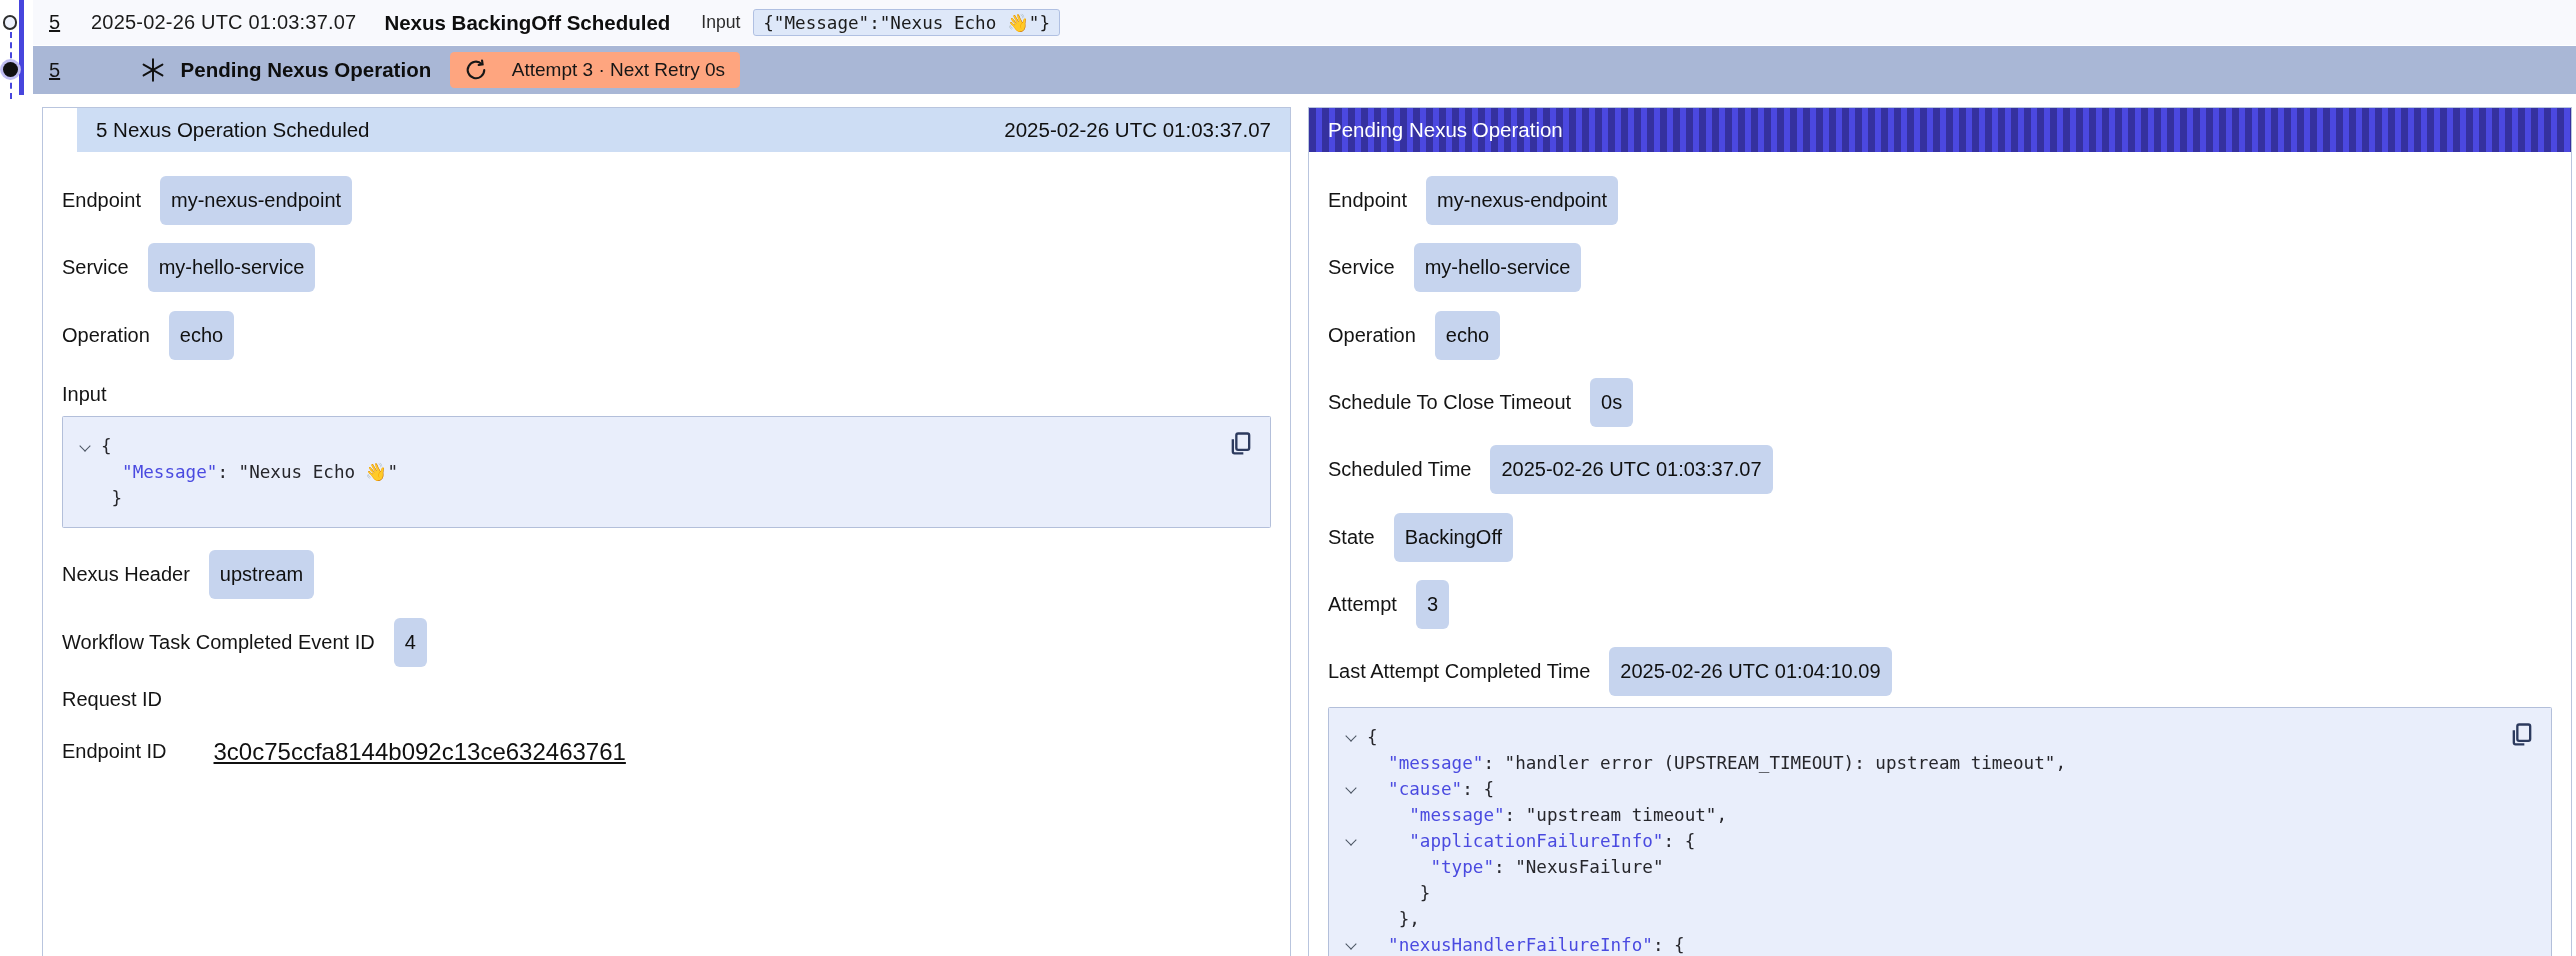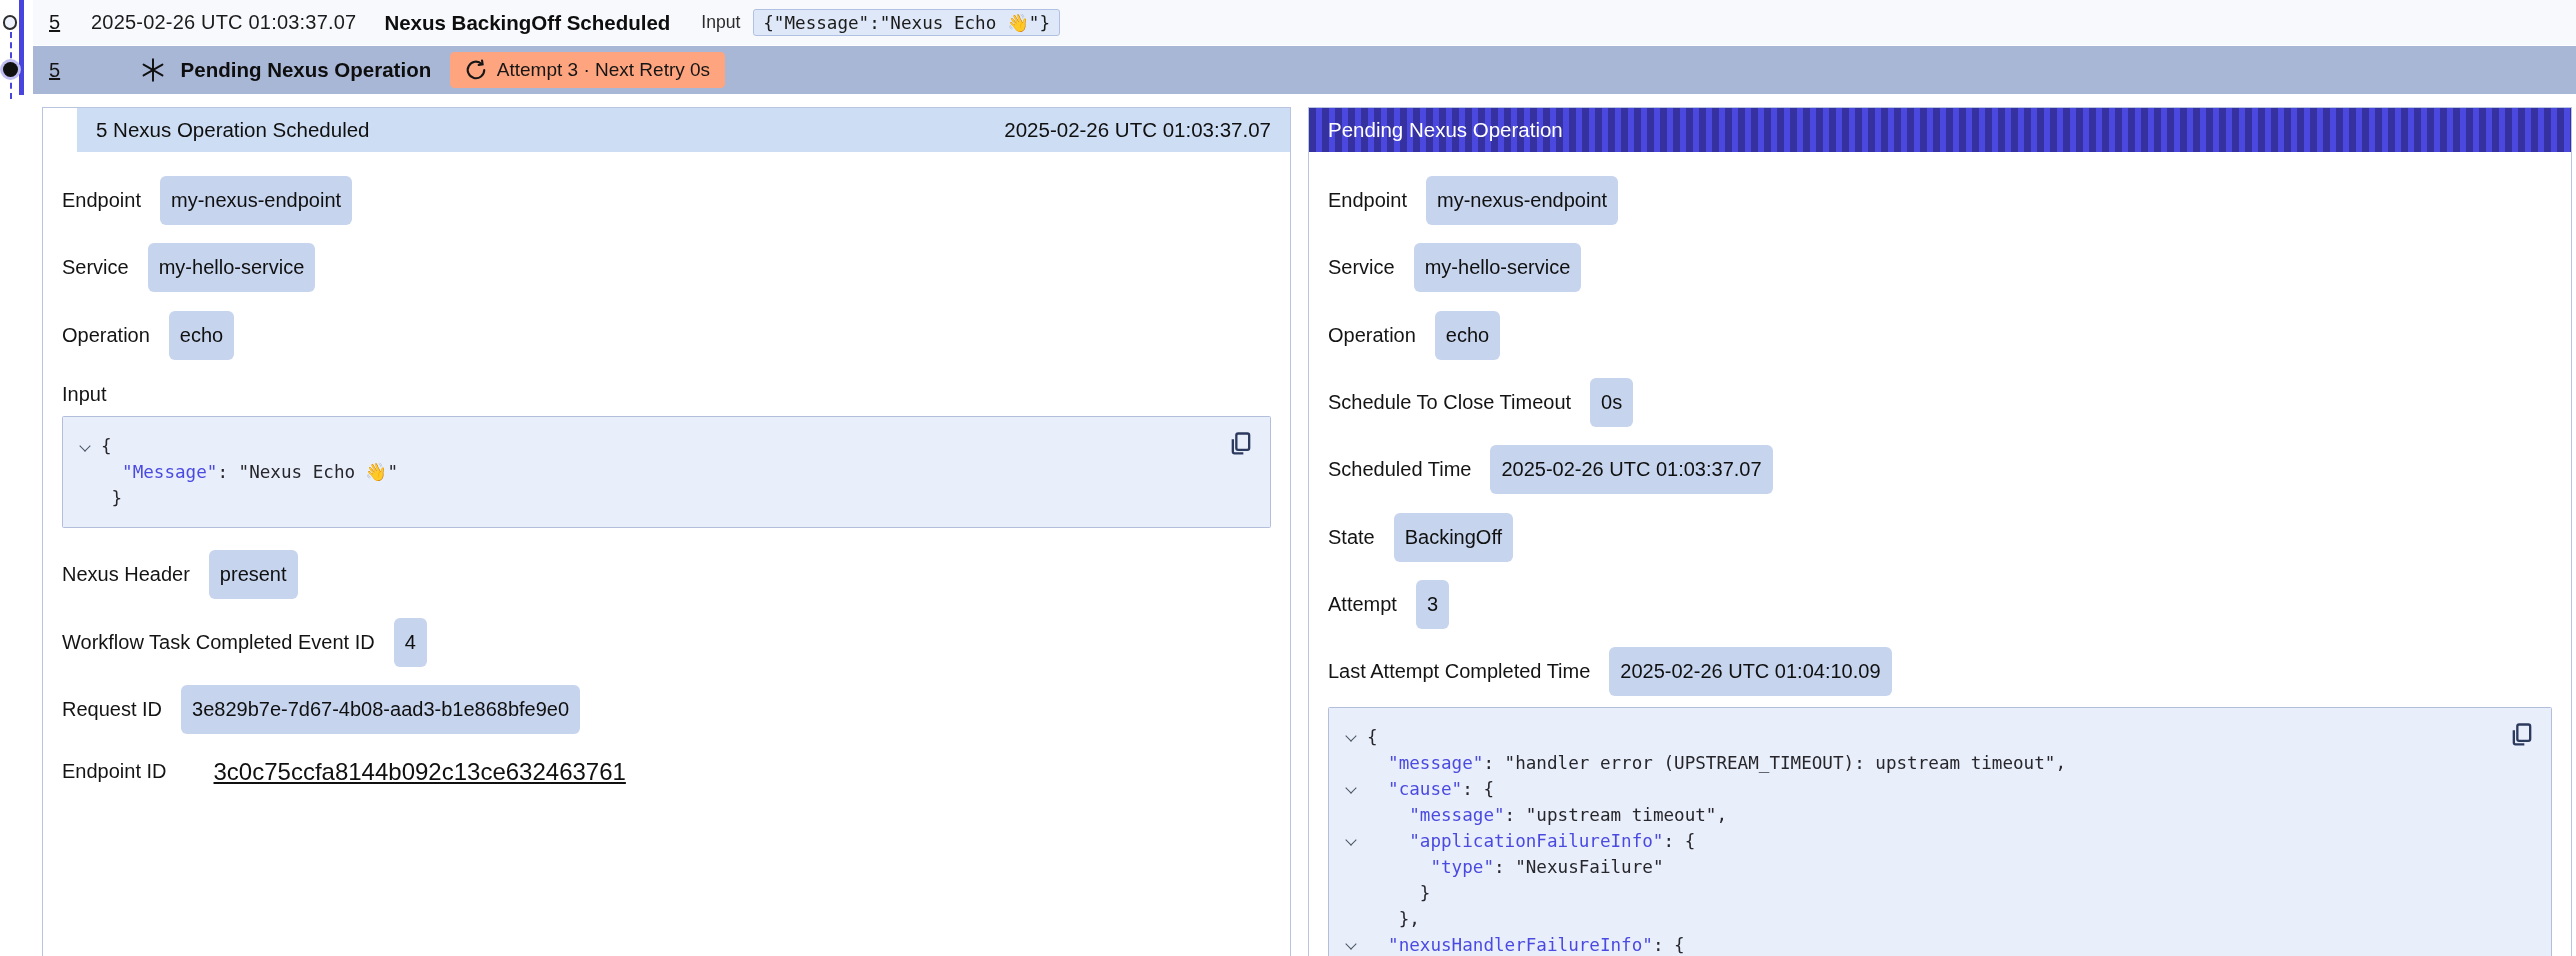--- a/index.html
+++ b/index.html
@@ -31,21 +31,21 @@
   .ev-time { font-size:20px; color:#1b1b1b; margin-left:13px; letter-spacing:0.2px; }
   .ev-title { font-size:20.5px; font-weight:700; margin-left:28px; color:#0e0e0e; }
   .ev-input-label { font-size:17.6px; color:#2c2c2c; margin-left:31px; }
   .ev-chip {
     margin-left:13px; font-family:"DejaVu Sans Mono", monospace; font-size:17.6px; color:#1b1b1b;
     background:#dee8f9; border:1.5px solid #b0c0e2; border-radius:2.9px; padding:2.9px 8.8px;
   }
   .ev2-icon { margin-left:62px; flex:none; display:flex; align-items:center; }
   .ev2-title { font-size:20.5px; font-weight:700; margin-left:14.6px; color:#0e0e0e; }
   .retry-badge {
-    margin-left:19px; display:flex; align-items:center; gap:10px;
+    margin-left:19px; display:flex; align-items:center; gap:25px;
     background:#fea57f; border-radius:4.4px; padding:6.6px 14.6px; font-size:19px; color:#161616; cursor:pointer;
   }
 
   
   .panel { position:absolute; top:107px; height:893px; background:#fff; border:1.5px solid #b9c5de; border-bottom:none; }
   .panel-left  { left:42px;  width:1249px; }
   .panel-right { left:1308px; width:1264px; }
   .panel-header {
     height:44px; display:flex; align-items:center; justify-content:space-between;
     padding:0 19px; font-size:20.5px; font-weight:500;
@@ -161,29 +161,28 @@
             <span class="code-content" style="padding-left: 2ch;"><span class="json-key">"Message"</span><span class="json-rest">: "Nexus Echo 👋"</span></span>
           </div>
           <div class="code-line">
             <span class="code-gutter"></span>
             <span class="code-content" style="padding-left: 1ch;"><span class="json-rest">}</span></span>
           </div>
         </div>
 
       <div class="field-row" style="margin-top:22px;">
         <span class="field-label">Nexus Header</span>
-        <span class="badge">present</span>
+        <span class="badge">upstream</span>
       </div>
       <div class="field-row">
         <span class="field-label">Workflow Task Completed Event ID</span>
         <span class="badge">4</span>
       </div>
       <div class="field-row">
         <span class="field-label">Request ID</span>
-        <span class="badge">3e829b7e-7d67-4b08-aad3-b1e868bfe9e0</span>
       </div>
       <div class="field-row" style="margin-top:23.4px;gap:33px;">
         <span class="field-label">Endpoint ID</span>
         <span class="link-value">3c0c75ccfa8144b092c13ce632463761</span>
       </div>
 
     </div>
   </div>
 
   <div class="panel panel-right">

